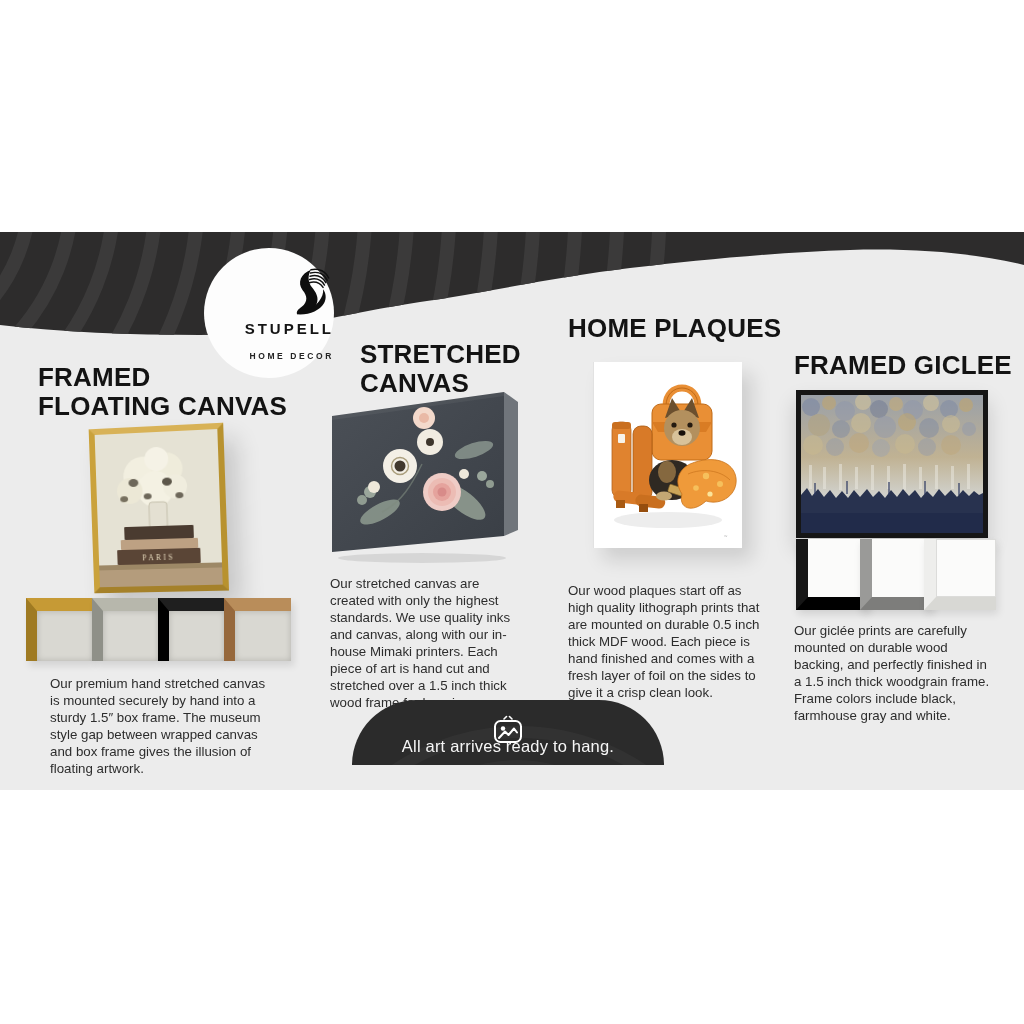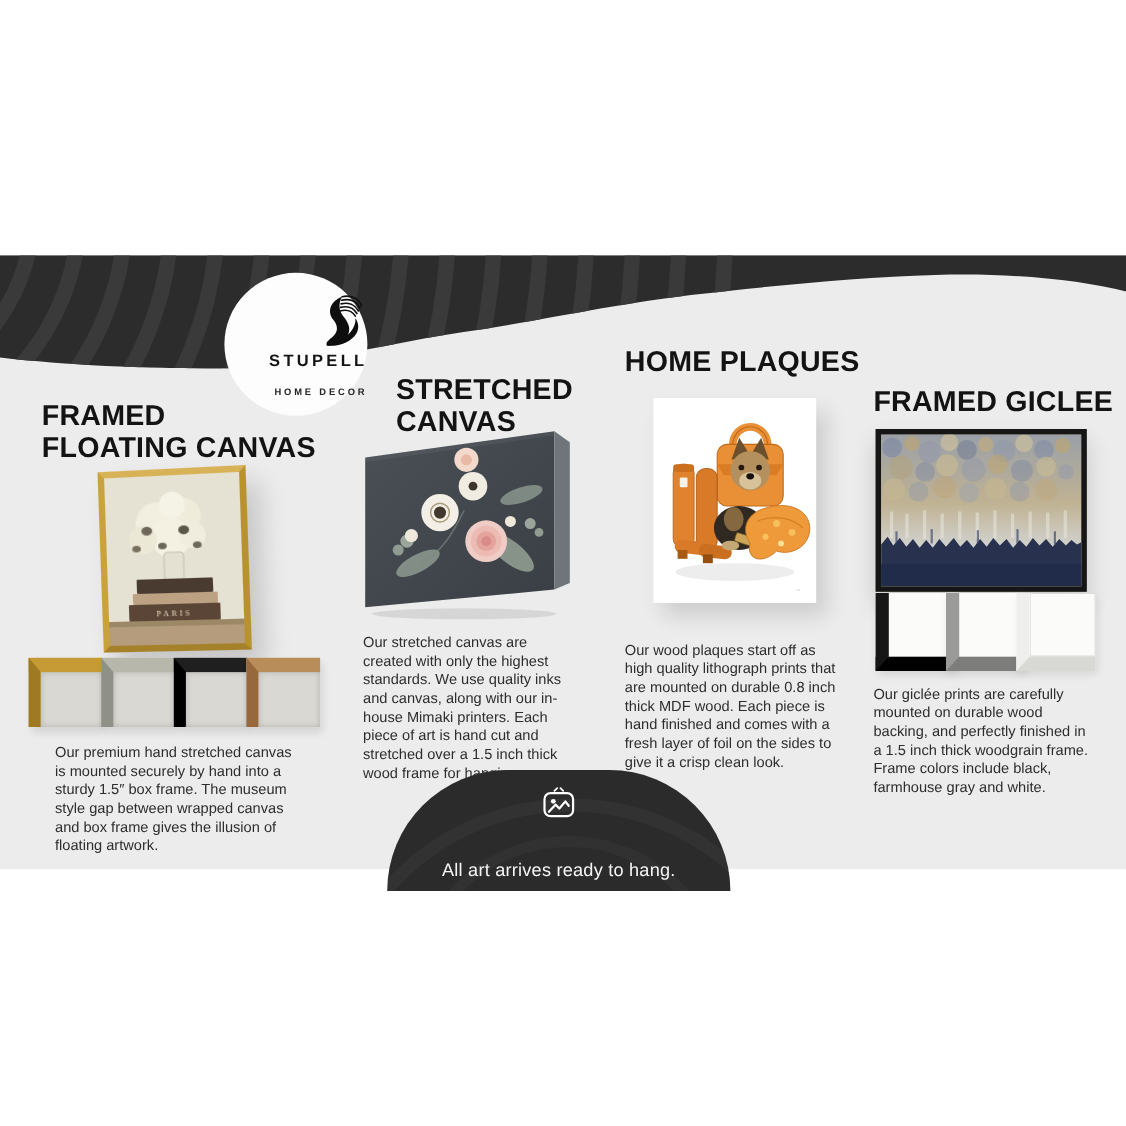--- a/index.html
+++ b/index.html
@@ -43,21 +43,21 @@
   .gs-white{border-left:12px solid #eeeeec;border-bottom:13px solid #d8d8d4;box-shadow:2px 4px 8px rgba(0,0,0,.10),inset 0 0 0 1px #dcdcda;}
   
   .canvas2{position:absolute;left:322px;top:152px;}
   
   .plaque{position:absolute;left:593px;top:130px;width:148px;height:186px;background:#ffffff;
           border-left:1px solid #e2e2e2;box-shadow:10px 12px 18px rgba(0,0,0,.13);}
   
   .frame4{position:absolute;left:796px;top:158px;width:182px;height:138px;border:5px solid #161616;
           box-shadow:0 12px 20px rgba(0,0,0,.16);background:#b0a68d;}
   
-  .dome{position:absolute;left:352px;top:468px;width:312px;height:110px;background:#2b2b2b;
+  .dome{position:absolute;left:352px;top:468px;width:312px;height:65px;background:#2b2b2b;
         border-radius:156px 156px 0 0;overflow:hidden;}
   .dome::before{content:'';position:absolute;left:-60px;top:26px;width:430px;height:430px;border-radius:50%;
         border:12px solid rgba(255,255,255,.035);}
   .dome::after{content:'';position:absolute;left:20px;top:60px;width:270px;height:270px;border-radius:50%;
         border:10px solid rgba(255,255,255,.03);}
   .dome-icon{position:absolute;left:50%;top:13px;transform:translateX(-50%);}
   .dome-msg{position:absolute;left:0;bottom:9px;width:100%;text-align:center;color:#f6f6f6;
         font-size:16.5px;letter-spacing:.2px;}
 </style>
 </head>
@@ -243,21 +243,21 @@
           <circle cx="112" cy="114" r="3.2" fill="#f6c05c"></circle>
           <circle cx="126" cy="122" r="3" fill="#f6c05c"></circle>
           <circle cx="102" cy="126" r="2.8" fill="#f6c05c"></circle>
           <circle cx="116" cy="132" r="2.6" fill="#fbe49a"></circle>
           <path d="M94 112 C108 106 126 108 136 118" fill="none" stroke="#c9731c" stroke-width="1" opacity=".7"></path>
         </g>
         <text x="130" y="176" font-size="6" fill="#9a9a9a" font-family="Liberation Serif, serif" font-style="italic">~</text>
       </svg>
     </div>
 
-    <p class="p p-wood">Our wood plaques start off as high quality lithograph prints that are mounted on durable 0.8 inch thick MDF wood. Each piece is hand finished and comes with a fresh layer of foil on the sides to give it a crisp clean look.</p>
+    <p class="p p-wood">Our wood plaques start off as high quality lithograph prints that are mounted on durable 0.5 inch thick MDF wood. Each piece is hand finished and comes with a fresh layer of foil on the sides to give it a crisp clean look.</p>
 
     <div class="h h-giclee">
       <div>FRAMED GICLEE</div>
     </div>
 
     <div class="frame4">
       <svg width="182" height="138" viewBox="0 0 182 138" aria-hidden="true">
         <defs>
           <linearGradient id="gTop" x1="0" y1="0" x2="0" y2="1">
             <stop offset="0" stop-color="#9aa0a8"></stop>

